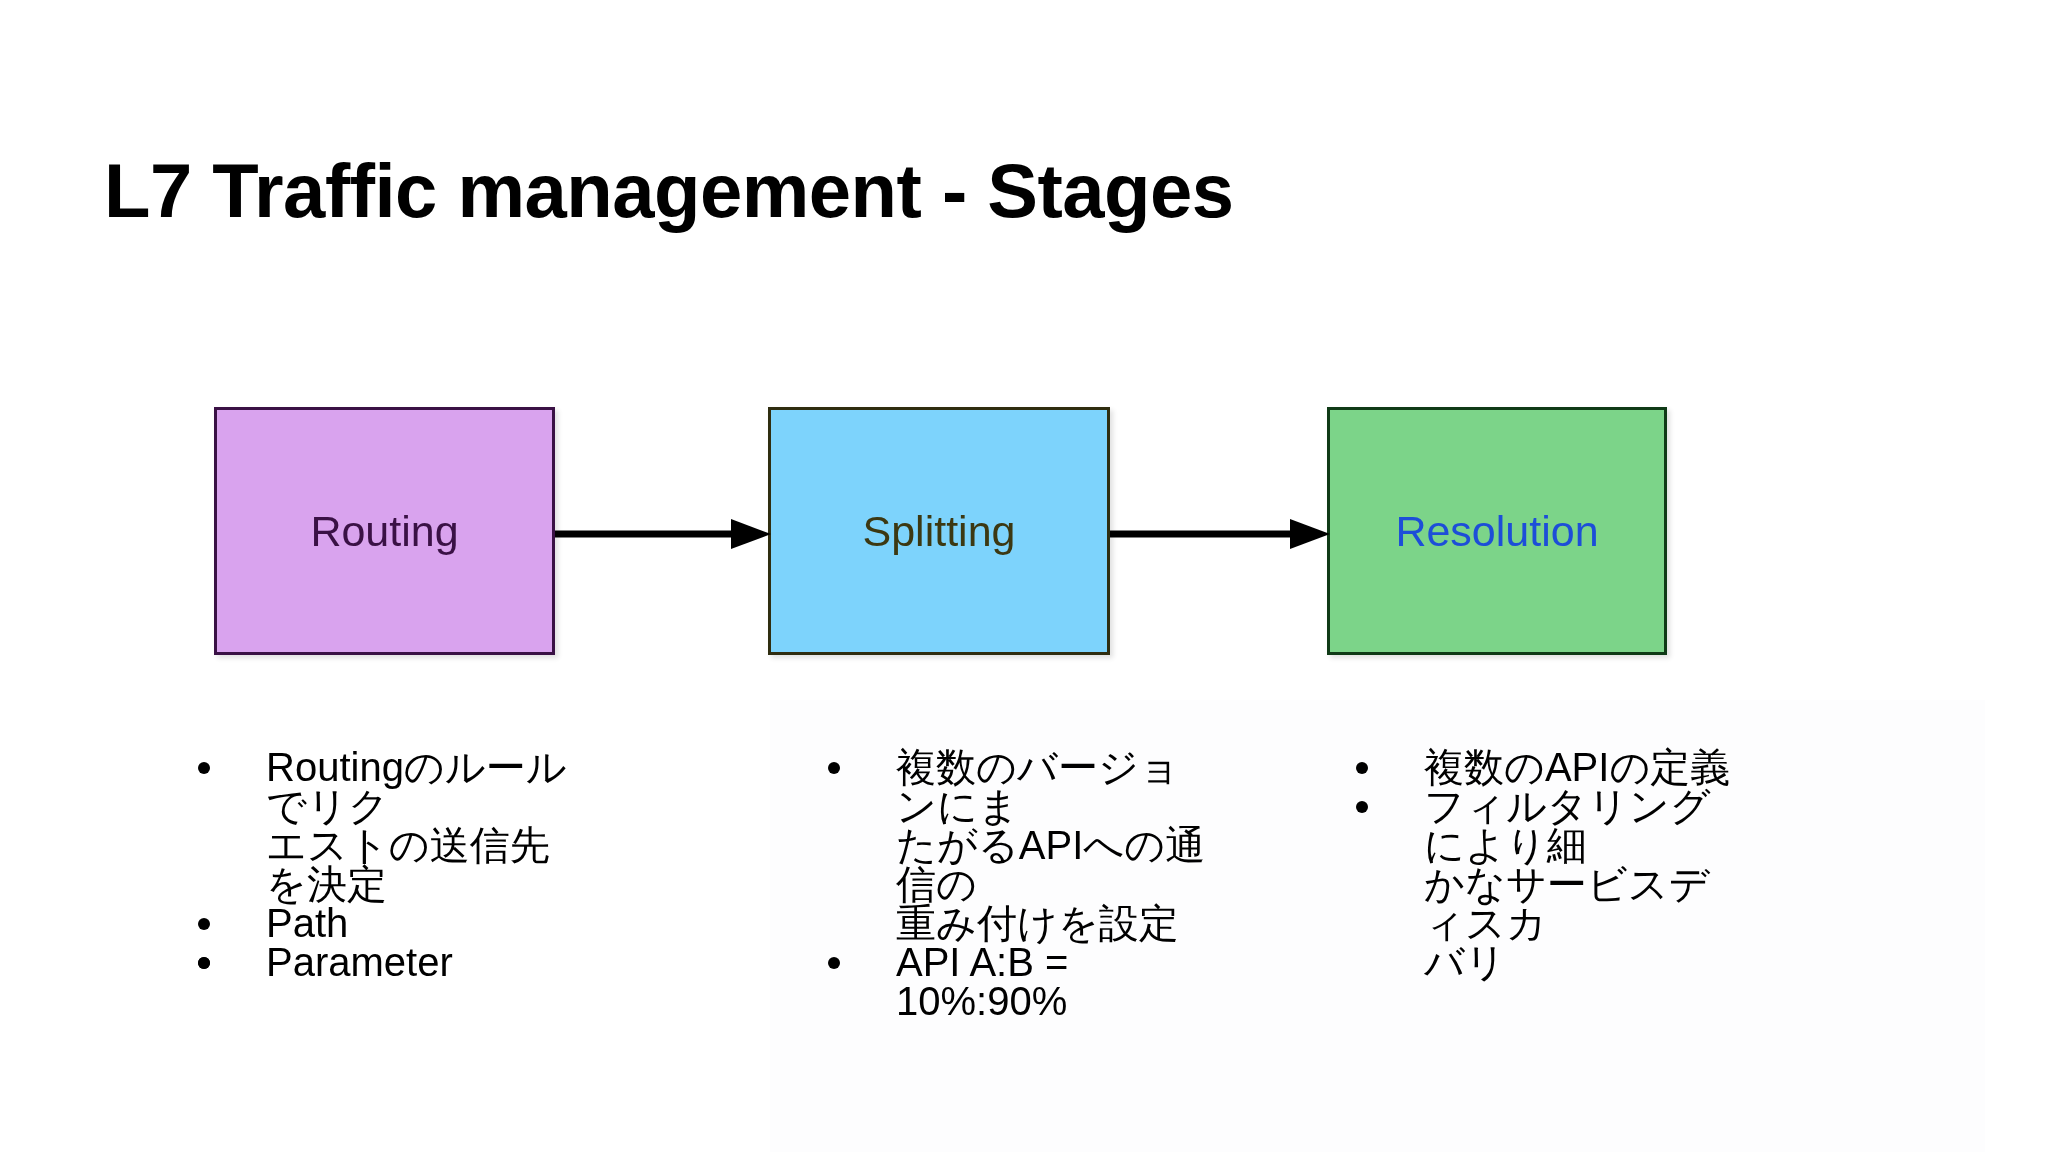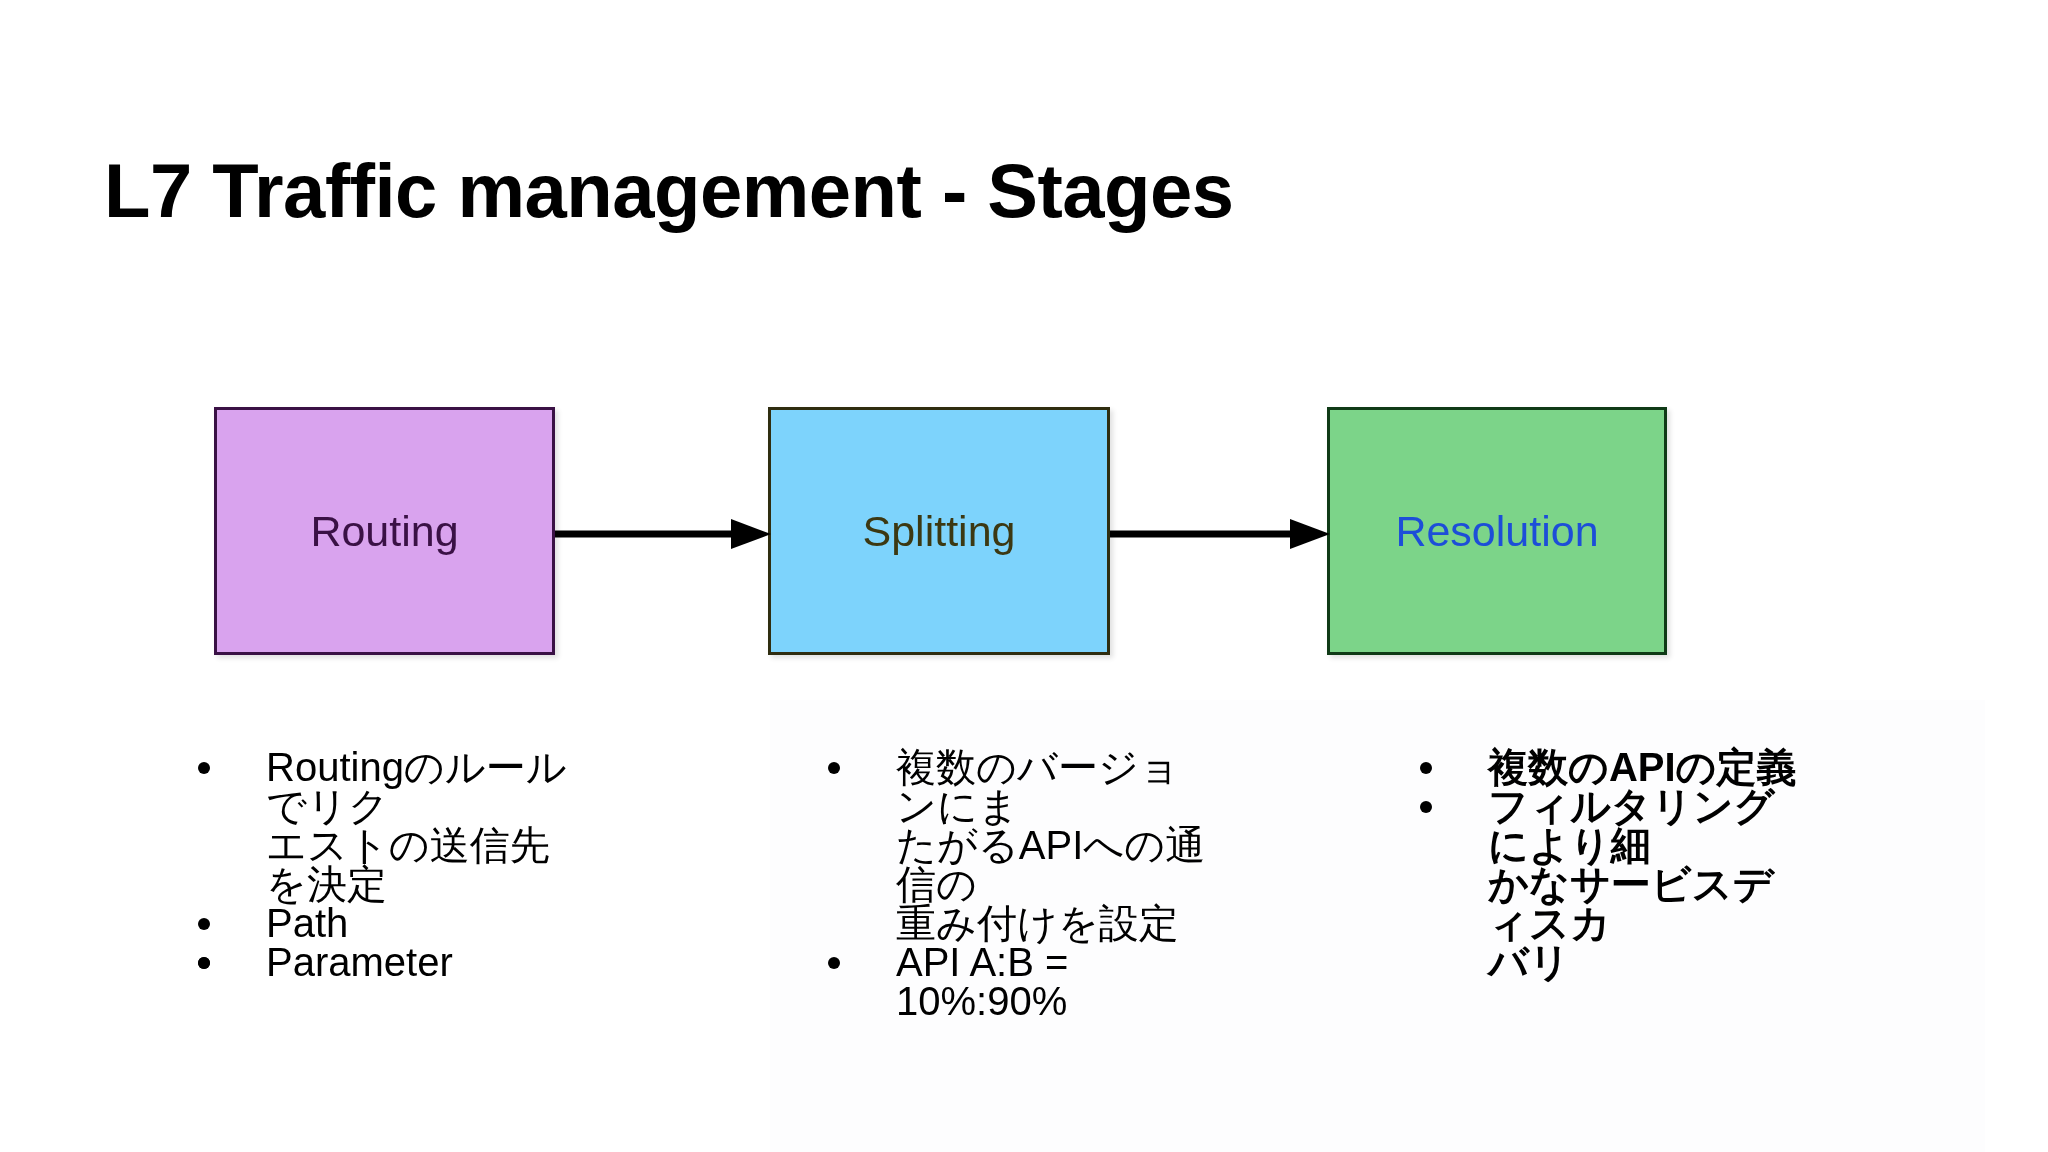--- a/index.html
+++ b/index.html
@@ -87,21 +87,21 @@
   .arrow-1 { left: 555px; width: 216px; }
   .arrow-2 { left: 1110px; width: 220px; }
 
   
   .bullet-col {
     position: absolute;
     top: 748px;
   }
   .col-1 { left: 190px; width: 400px; }
   .col-2 { left: 820px; width: 400px; }
-  .col-3 { left: 1412px; width: 400px; font-weight: bold; }
+  .col-3 { left: 1348px; width: 400px; }
 
   .bullet-item {
     position: relative;
     padding-left: 76px;
     font-size: 40px;
     line-height: 39px;
     color: #000000;
     margin-bottom: 0;
   }
   .bullet-dot {

